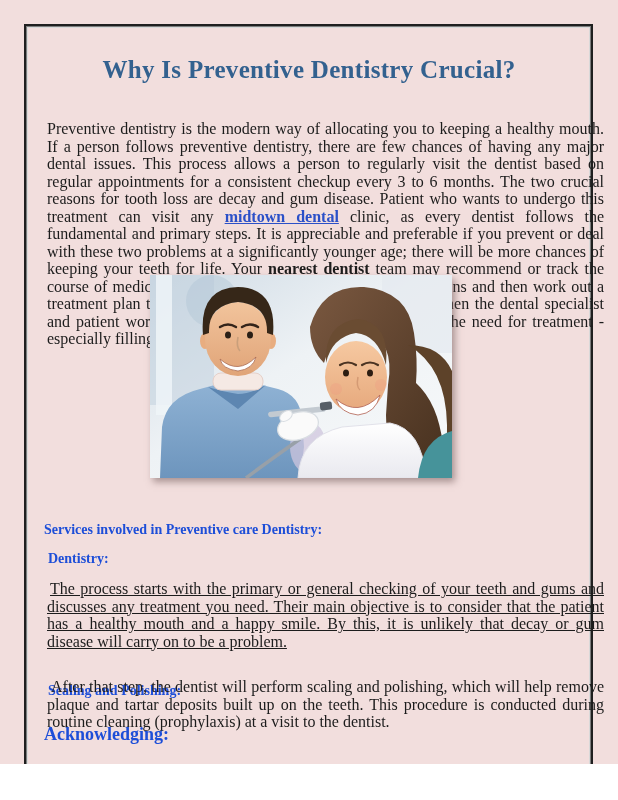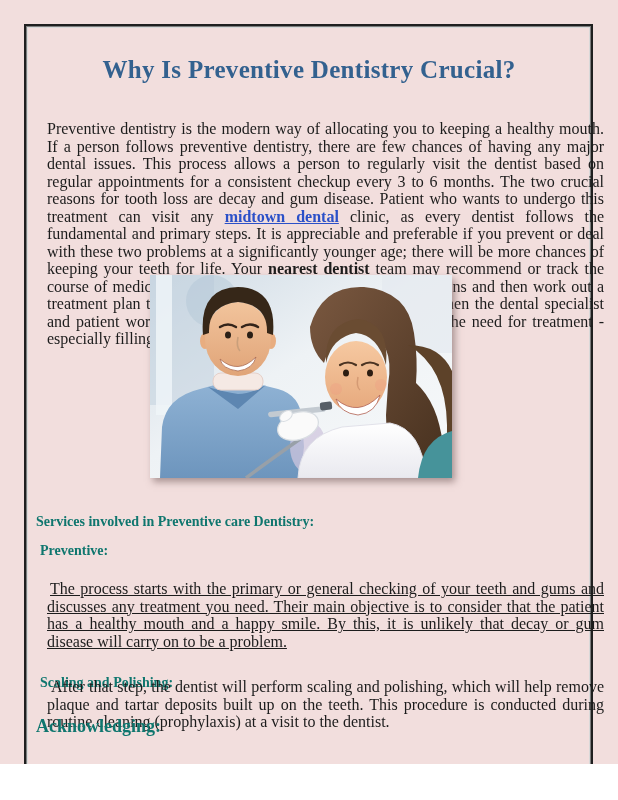--- a/index.html
+++ b/index.html
@@ -51,24 +51,24 @@
   .scaling-par { top: 678px; text-indent: 4px; }
   .bold { font-weight: bold; }
   .inline-link {
     color: #2b50c8;
     font-weight: bold;
     text-decoration: underline;
     cursor: pointer;
   }
   .sec-heading {
     position: absolute;
-    margin: 0;
+    margin: 8px;
     font-family: "Liberation Serif", serif;
     font-weight: bold;
-    color: #0f766e;
+    color: #1d4ed8;
     font-size: 14px;
     line-height: 16px;
   }
   .h-services { left: 36px; top: 514px; }
   .h-examining { left: 40px; top: 543px; }
   .h-scaling { left: 40px; top: 675px; font-family: Liberation Serif, serif; }
   .h-acknowledging { left: 36px; top: 718px; font-size: 18px; }
   .photo {
     position: absolute;
     left: 150px;
@@ -168,21 +168,21 @@
         <rect x="118" y="134" width="58" height="5.5" rx="2.7" fill="#c3cad1" transform="rotate(-6 147 137)"></rect>
         <rect x="170" y="127" width="12" height="8" rx="2" fill="#565e66" transform="rotate(-6 176 131)"></rect>
         <ellipse cx="148" cy="151" rx="21" ry="13.5" fill="#fafafa" stroke="#d8dde2" stroke-width="1.2" transform="rotate(-18 148 151)"></ellipse>
         <ellipse cx="136" cy="141" rx="7" ry="4.5" fill="#fafafa" stroke="#d8dde2" stroke-width="1" transform="rotate(-35 136 141)"></ellipse>
       </g>
     </svg>
   </figure>
 
   <h2 class="sec-heading h-services">Services involved in Preventive care Dentistry:</h2>
 
-  <h3 class="sec-heading h-examining">Preventive:</h3>
+  <h3 class="sec-heading h-examining">Dentistry:</h3>
 
   <p class="body-par examining-par">The process starts with the primary or general checking of your teeth and gums and discusses any treatment you need. Their main objective is to consider that the patient has a healthy mouth and a happy smile. By this, it is unlikely that decay or gum disease will carry on to be a problem.</p>
 
   <h3 class="sec-heading h-scaling">Scaling and Polishing:</h3>
 
   <p class="body-par scaling-par">After that step, the dentist will perform scaling and polishing, which will help remove plaque and tartar deposits built up on the teeth. This procedure is conducted during routine cleaning (prophylaxis) at a visit to the dentist.</p>
 
   <h3 class="sec-heading h-acknowledging">Acknowledging:</h3>
 
 </div>

